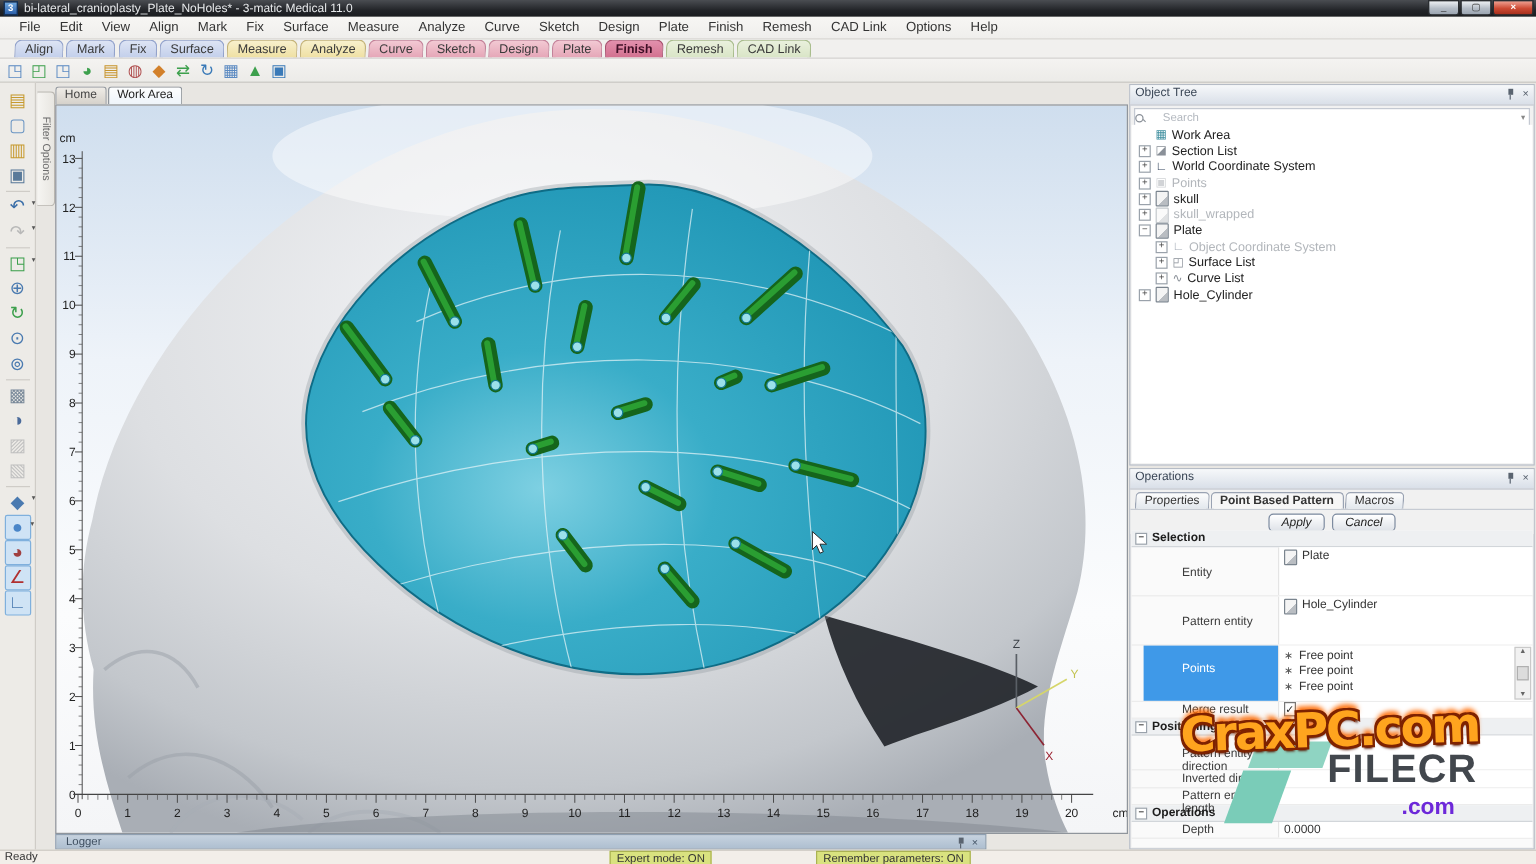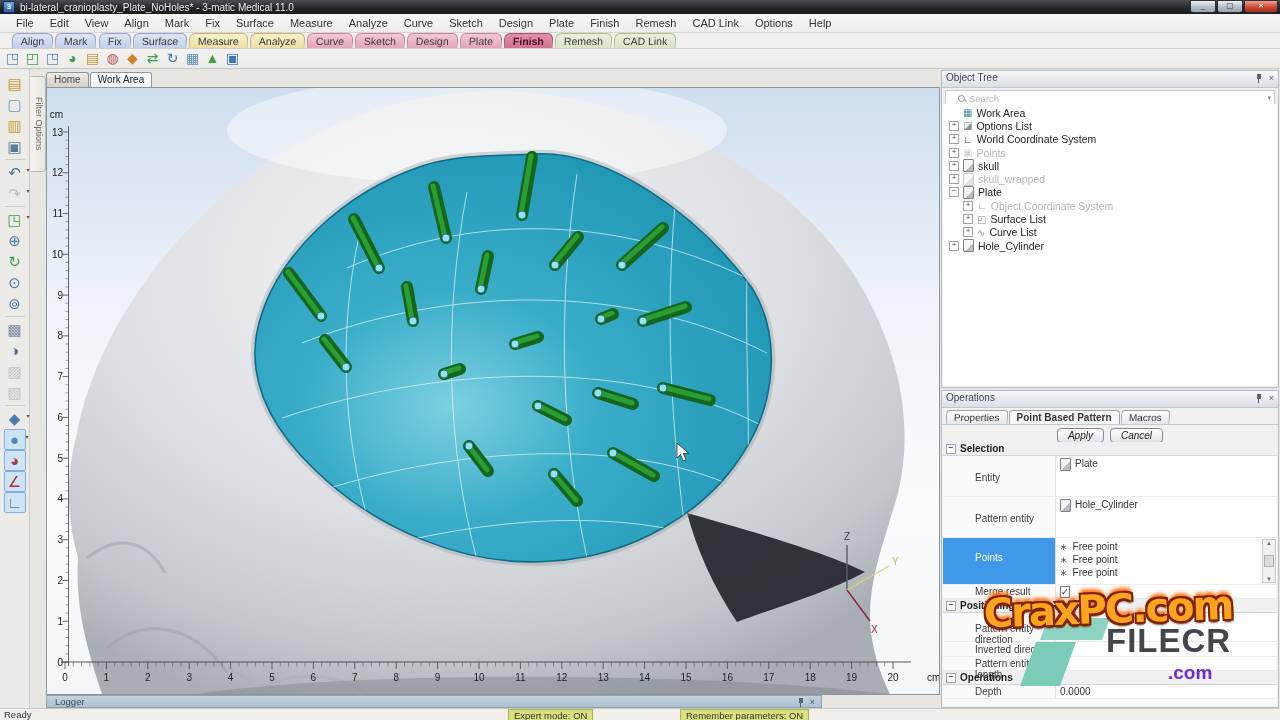--- a/index.html
+++ b/index.html
@@ -73,21 +73,21 @@
   .panel{position:absolute;background:#f1f1f1;border:1px solid #b6bcc6;box-sizing:border-box;}
   .ptitle{height:14px;background:linear-gradient(#f6f8fa,#d9dfe8);border-bottom:1px solid #c0c6d0;
     font-size:10px;color:#3a4656;padding:1px 4px;position:relative;}
   .ptitle .ic{position:absolute;right:4px;top:2px;display:flex;gap:6px;align-items:center;color:#5a6470;font-size:9px;}
   .pin{position:relative;width:7px;height:9px;display:inline-block;}
   .pin::before{content:"";position:absolute;left:1px;top:0;width:4px;height:5px;background:#5a6470;}
   .pin::after{content:"";position:absolute;left:2.5px;top:5px;width:1px;height:4px;background:#5a6470;}
 
   
   #objtree{left:941px;top:70px;width:338px;height:318px;}
-  #otsearch{height:14px;margin:2px 3px;background:#fff;border:1px solid #c4c9d2;display:flex;align-items:center;padding:0 12px;gap:4px;position:relative;}
+  #otsearch{height:14px;margin:2px 3px;background:#fff;border:1px solid #c4c9d2;display:flex;align-items:center;padding:0 0;gap:16px;position:relative;}
   .mag{width:5px;height:5px;border:1.3px solid #8a9098;border-radius:50%;position:relative;display:inline-block;}
   .mag::after{content:"";position:absolute;width:3px;height:1.3px;background:#8a9098;transform:rotate(45deg);right:-3px;bottom:-1px;}
   #otsearch .ph{font-size:9.5px;color:#b3b8bf;}
   #otsearch .da{position:absolute;right:3px;top:3px;font-size:7px;color:#888;}
   #ottree{background:#fff;position:absolute;left:1px;right:1px;top:33px;bottom:1px;overflow:hidden;padding-top:2px;}
   .trow{display:flex;align-items:center;height:13.3px;font-size:10.5px;color:#222;gap:4px;}
   .trow .lab.dim{color:#b2b6bb;}
   .exp{width:8px;height:8px;border:1px solid #9aa2ab;background:#fff;font-size:8px;line-height:6px;text-align:center;color:#444;flex:none;}
   .noexp{width:10px;flex:none;}
   .ticon{flex:none;font-size:10px;line-height:11px;}
@@ -100,21 +100,21 @@
   #opstabs{height:16px;display:flex;align-items:flex-end;padding-left:4px;background:#f1f1f1;border-bottom:1px solid #c6cbd3;}
   .otab{font-size:10px;padding:1px 7px;border:1px solid #9aa3b3;border-bottom:none;border-radius:4px 4px 0 0;
     background:linear-gradient(#fdfdfd,#e2e7ed);color:#333;margin-right:1px;transform:skewX(-3deg);}
   .otab.active{background:#f6f6f6;font-weight:bold;transform:none;}
   #opsbtns{height:20px;display:flex;justify-content:center;gap:6px;align-items:center;background:#f1f1f1;}
   .btn{font-size:10px;padding:1px 10px;border:1px solid #7d8ba0;border-radius:4px;background:linear-gradient(#fff,#dfe3e9);color:#222;font-style:italic;}
   #opsform{position:absolute;left:1px;right:1px;top:51px;bottom:1px;background:#fafafa;font-size:10px;color:#333;}
   .sect{display:flex;align-items:center;gap:4px;height:13px;background:#eef0f2;border-bottom:1px solid #d2d6da;
     padding-left:3px;font-weight:bold;color:#1d1d1d;}
   .frow{display:flex;border-bottom:1px solid #ececec;}
-  .flab{width:112px;flex:none;padding:2px 0 0 32px;box-sizing:border-box;color:#3c3c3c;}
+  .flab{width:112px;flex:none;padding:2px 0 0 32px;box-sizing:border-box;color:#3c3c3c;margin-left:10px;}
   .fval{flex:1;background:#fff;border-left:1px solid #e4e4e4;padding:2px 4px;position:relative;}
   .entval{display:flex;align-items:flex-start;gap:4px;}
   .bluecell{background:#3f99e8;color:#fff;padding-top:14px;}
   .plist .prow{display:flex;align-items:center;gap:5px;height:13px;}
   .plist .pic{color:#555;font-size:9px;}
   .sbar{position:absolute;right:1px;top:1px;bottom:1px;width:12px;background:#f1f1f1;border:1px solid #c9c9c9;
     display:flex;flex-direction:column;justify-content:space-between;align-items:center;font-size:6px;color:#666;}
   .sbar .th{width:8px;height:10px;background:#dcdcdc;border:1px solid #b0b0b0;}
   .cb{width:10px;height:10px;border:1px solid #777;background:#fff;font-size:9px;line-height:9px;text-align:center;color:#222;}
   .rad{width:8px;height:8px;border:1px solid #666;border-radius:50%;background:#fff;display:inline-block;flex:none;}
@@ -626,21 +626,21 @@
     </div>
     <div id="ottree">
         <div class="trow" style="padding-left: 6px;">
           <span class="noexp"></span>
           <span class="ticon" style="color: rgb(63, 143, 159);">▦</span>
           <span class="lab">Work Area</span>
         </div>
         <div class="trow" style="padding-left: 6px;">
           <span class="exp">+</span>
           <span class="ticon" style="color: rgb(138, 144, 152);">◪</span>
-          <span class="lab">Options List</span>
+          <span class="lab">Section List</span>
         </div>
         <div class="trow" style="padding-left: 6px;">
           <span class="exp">+</span>
           <span class="ticon" style="color: rgb(48, 64, 90);">∟</span>
           <span class="lab">World Coordinate System</span>
         </div>
         <div class="trow" style="padding-left: 6px;">
           <span class="exp">+</span>
           <span class="ticon dimi" style="color: rgb(154, 160, 166);">▣</span>
           <span class="lab dim">Points</span>

